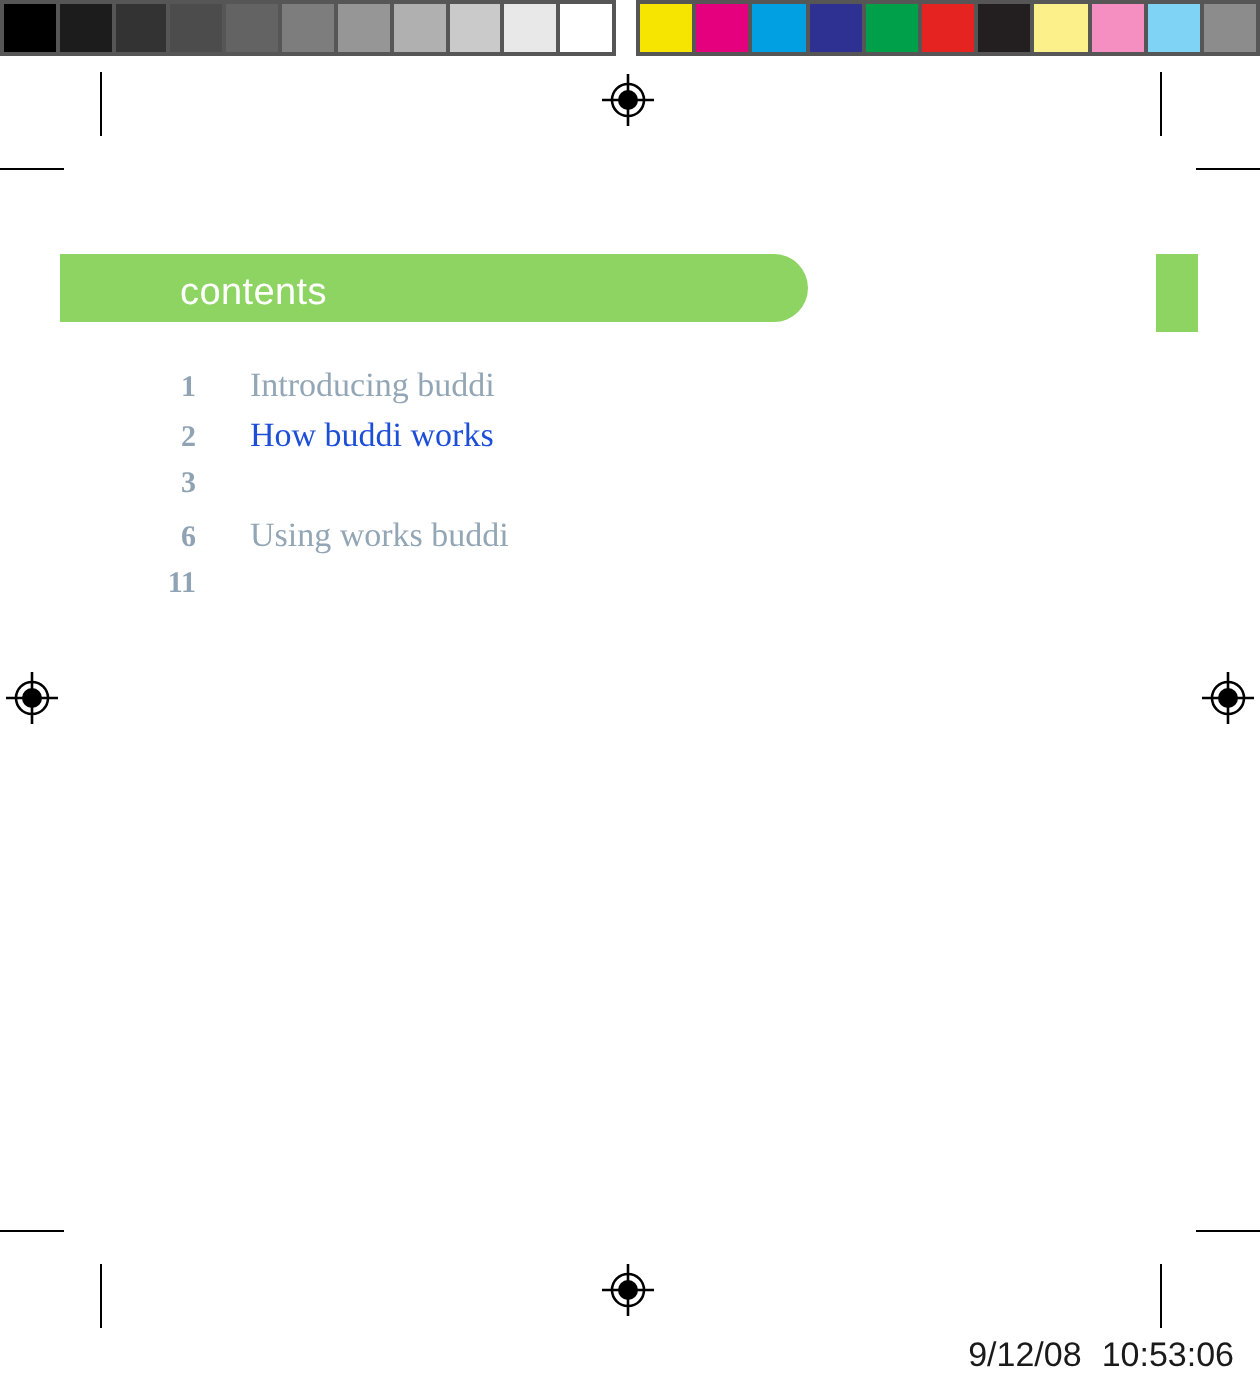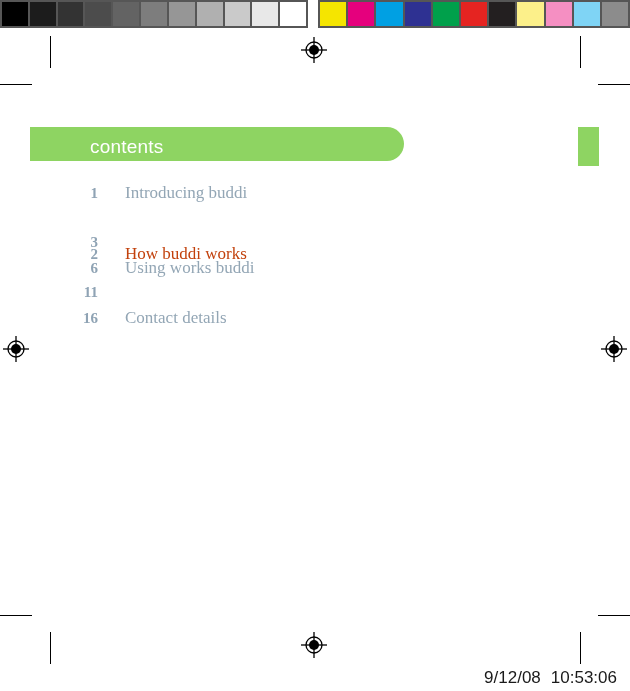--- a/index.html
+++ b/index.html
@@ -235,35 +235,31 @@
 
   <div id="side-tab" style="background: rgb(142, 212, 98);"></div>
 
   <div id="toc-list">
       <div class="toc-row">
         <div class="toc-page" style="color: rgb(143, 163, 180);">1</div>
         <div class="toc-label" style="color: rgb(147, 166, 181);">Introducing buddi</div>
       </div>
       <div class="toc-row">
         <div class="toc-page" style="color: rgb(143, 163, 180);">2</div>
-        <div class="toc-label" style="color: #c2410c; margin-top: 36px;">How buddi works</div>
+        <div class="toc-label" style="color: #1d4ed8;">How buddi works</div>
       </div>
       <div class="toc-row">
         <div class="toc-page" style="color: rgb(143, 163, 180);">3</div>
       </div>
       <div class="toc-row">
         <div class="toc-page" style="color: rgb(143, 163, 180);">6</div>
         <div class="toc-label" style="color: rgb(147, 166, 181);">Using works buddi</div>
       </div>
       <div class="toc-row">
         <div class="toc-page" style="color: rgb(143, 163, 180);">11</div>
-      </div>
-      <div class="toc-row">
-        <div class="toc-page" style="color: rgb(143, 163, 180);">16</div>
-        <div class="toc-label" style="color: rgb(147, 166, 181);">Contact details</div>
       </div>
     </div>
 
 </div>
 
 <div id="footer">
   <div id="footer-timestamp">
     <span>9/12/08</span><span id="footer-time">10:53:06</span>
   </div>
 </div>

